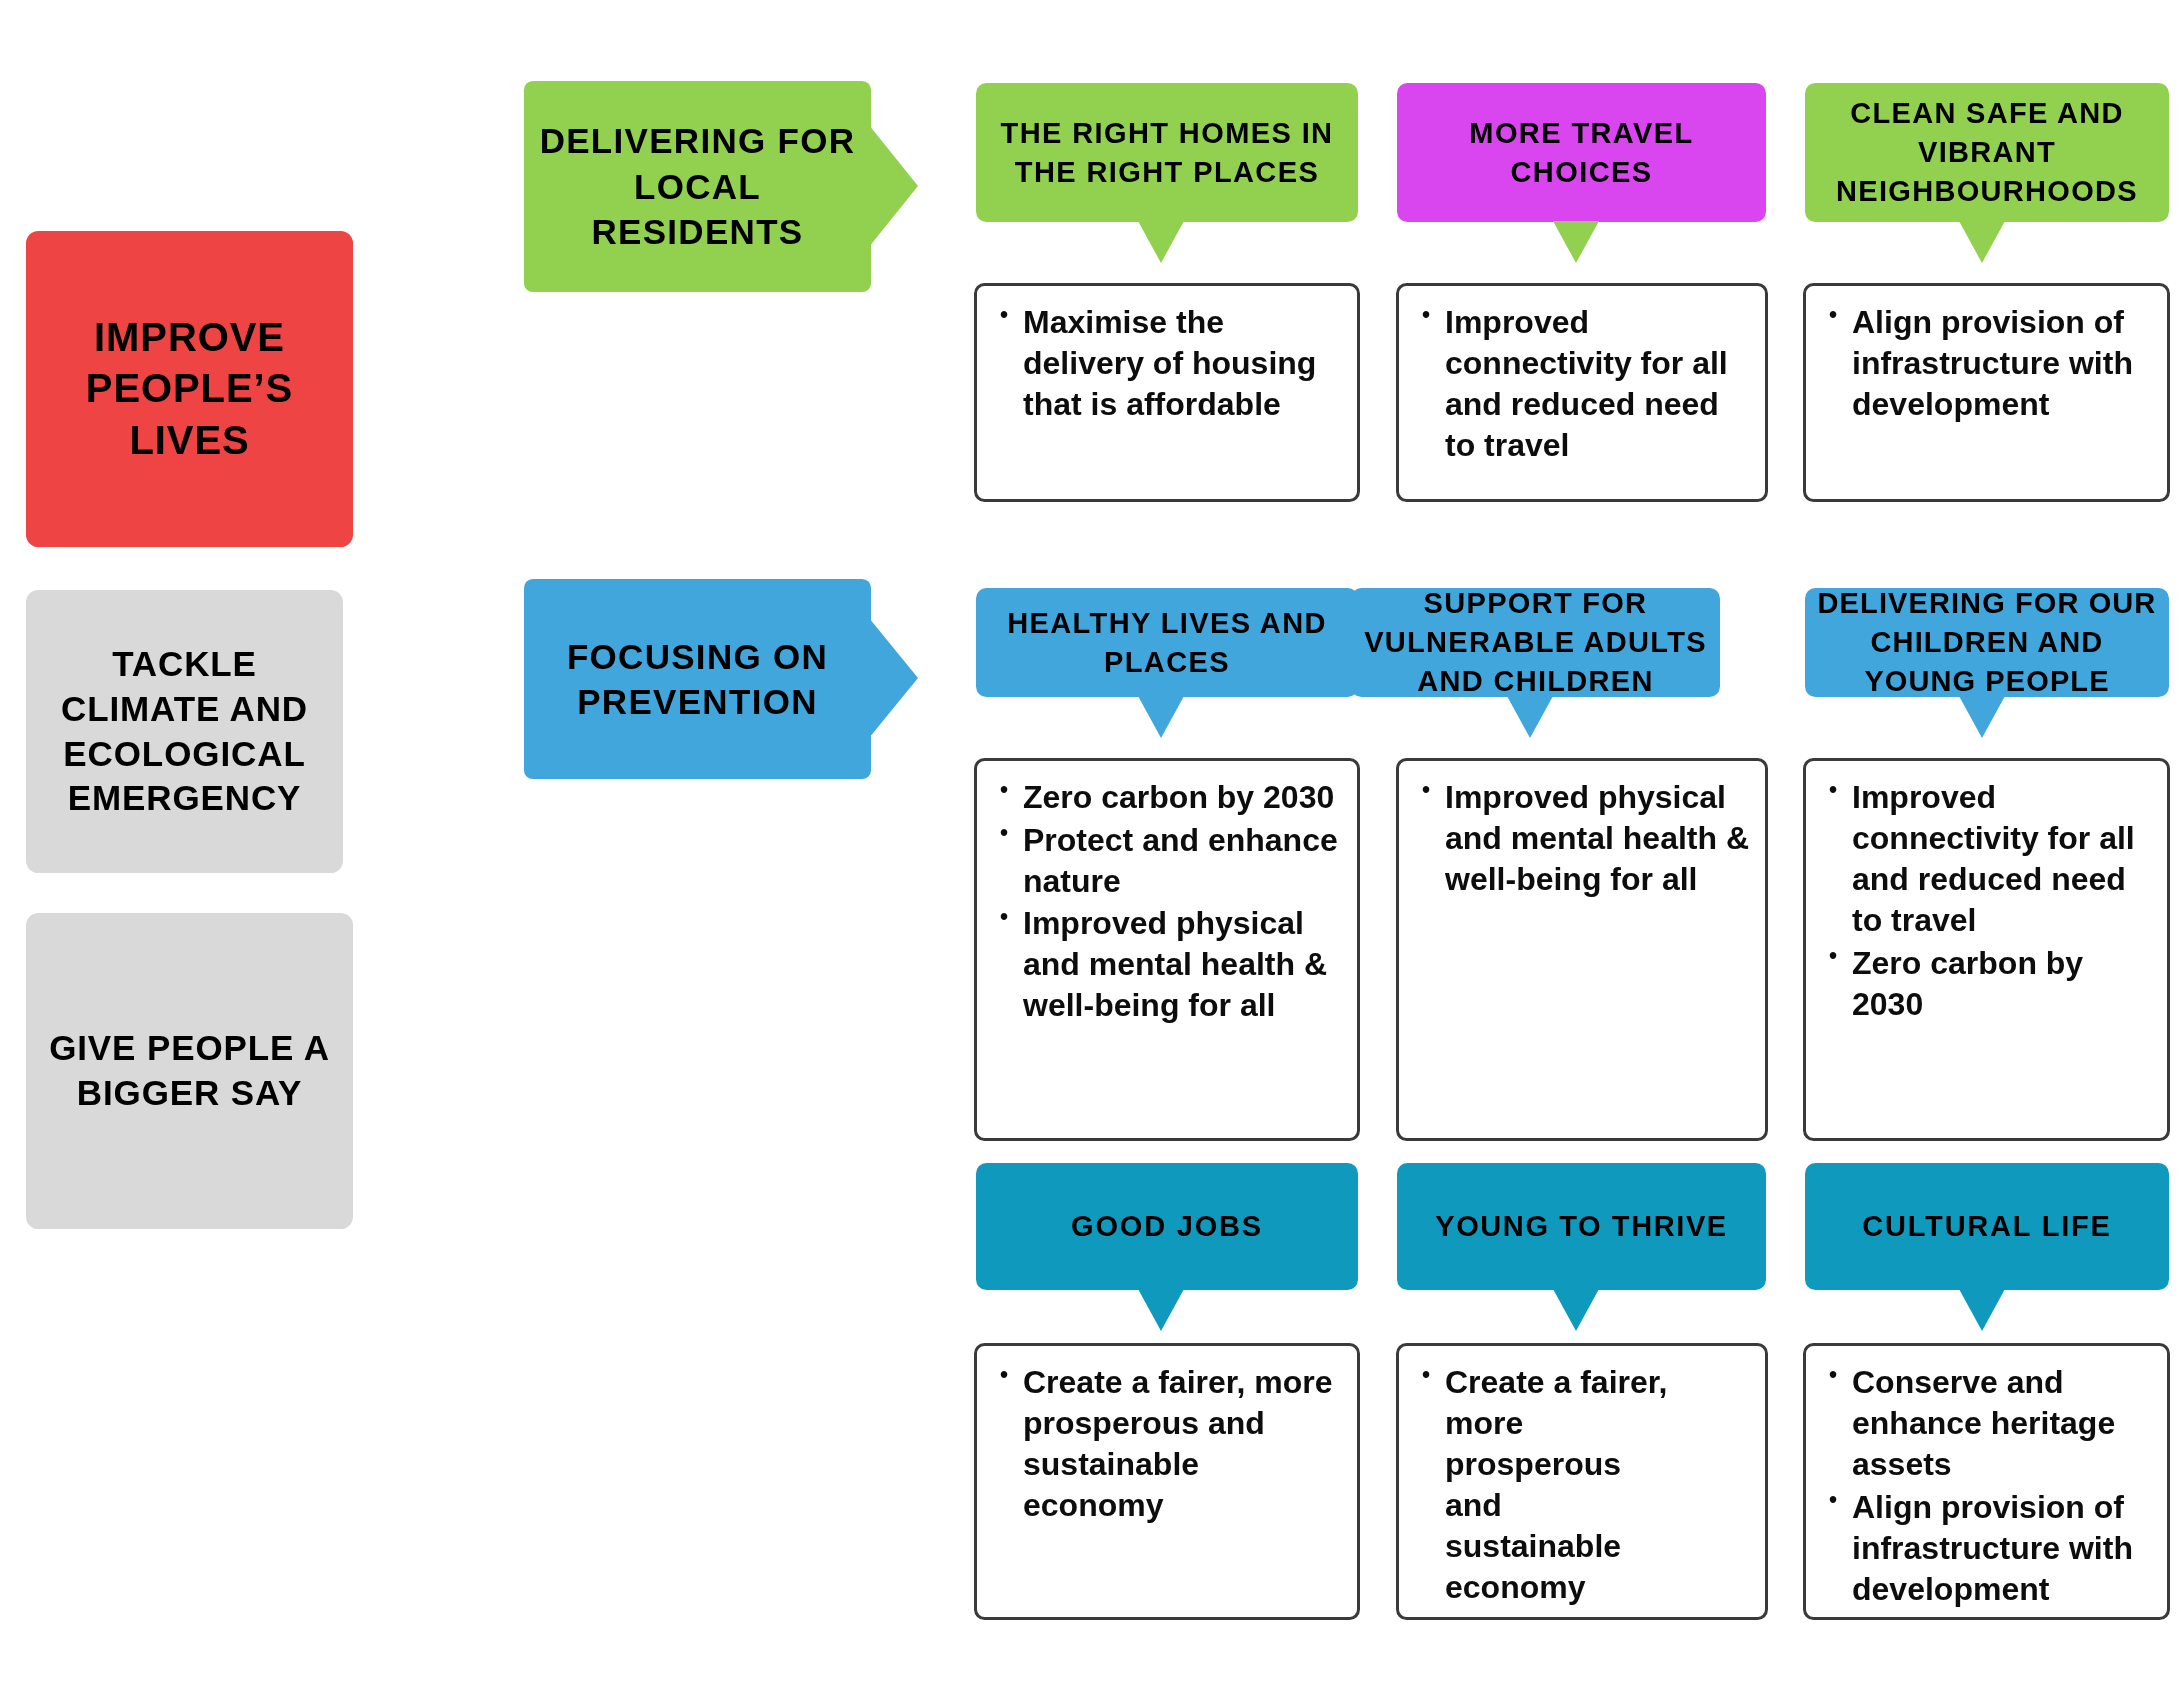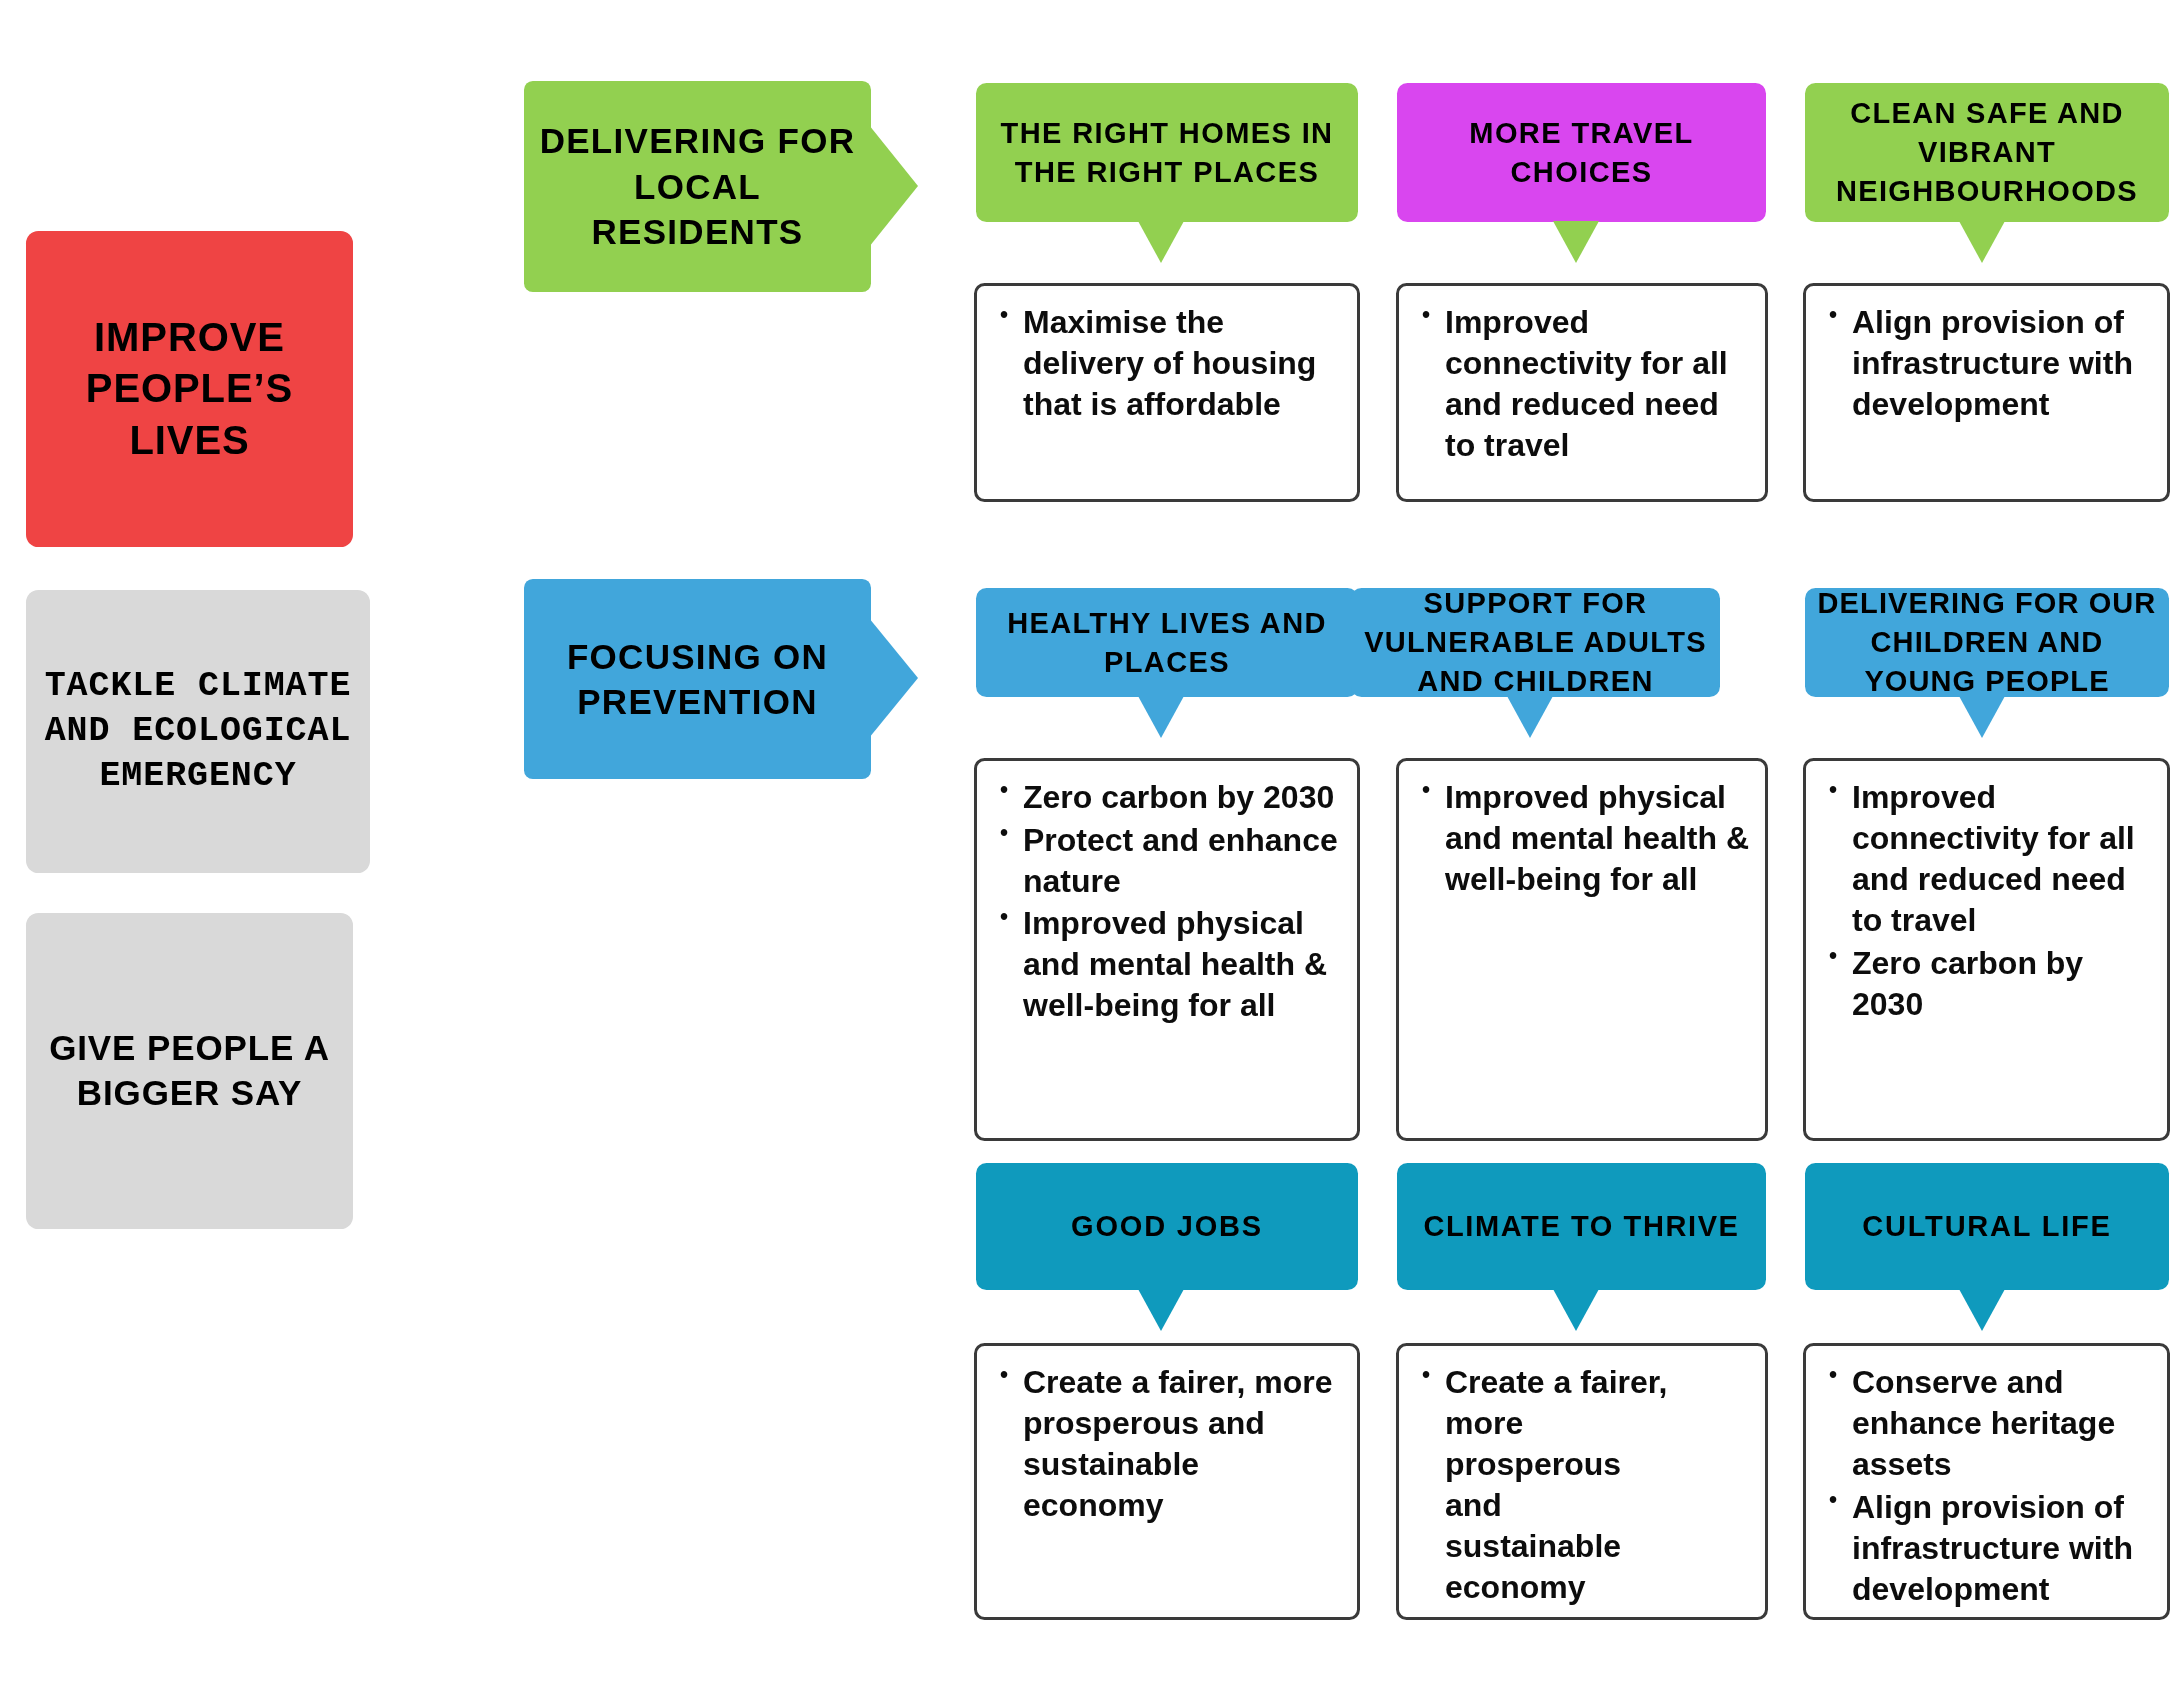--- a/index.html
+++ b/index.html
@@ -126,21 +126,21 @@
     font-size: 23px;
   }
 </style>
 </head>
 <body>
 
 <div id="canvas">
 
   <div class="pillar pillar-primary" style="left:26px; top:231px; width:327px; height:316px;">IMPROVE PEOPLE’S LIVES</div>
 
-  <div class="pillar pillar-secondary" style="left:26px; top:590px; width:344px; height:283px;font-family:Liberation Mono, monospace;">TACKLE CLIMATE AND ECOLOGICAL EMERGENCY</div>
+  <div class="pillar pillar-secondary" style="left:26px; top:590px; width:317px; height:283px;">TACKLE CLIMATE AND ECOLOGICAL EMERGENCY</div>
 
   <div class="pillar pillar-secondary" style="left:26px; top:913px; width:327px; height:316px;">GIVE PEOPLE A BIGGER SAY</div>
 
   <div class="row-arrow" style="left:524px; top:81px; width:369px; height:211px;">
     <div class="arrow-body" style="width:347px; height:211px; background:#92d050;">DELIVERING FOR LOCAL RESIDENTS</div>
     <div class="arrow-head" style="left:345px; top:44px;
                 border-top:61px solid transparent;
                 border-bottom:61px solid transparent;
                 border-left:49px solid #92d050;"></div>
   </div>
@@ -221,21 +221,21 @@
     <div class="cat-box" style="width:382px; height:127px; background:#0f9abd; font-size:29px; letter-spacing:1.8px;">GOOD JOBS</div>
     <div class="cat-tail" style="left:162px; top:126px; border-top:42px solid #0f9abd;"></div>
   </div>
   <div class="content-box" style="left:974px; top:1343px; width:386px; height:277px;">
     <ul>
       <li>Create a fairer, more prosperous and sustainable economy</li>
     </ul>
   </div>
 
   <div class="cat" style="left:1397px; top:1163px; width:369px; height:127px;">
-    <div class="cat-box" style="width:369px; height:127px; background:#0f9abd; font-size:29px; letter-spacing:1.6px;">CLIMATE TO THRIVE</div>
+    <div class="cat-box" style="width:369px; height:127px; background:#0f9abd; font-size:29px; letter-spacing:1.6px;">YOUNG TO THRIVE</div>
     <div class="cat-tail" style="left:156px; top:126px; border-top:42px solid #0f9abd;"></div>
   </div>
   <div class="content-box" style="left:1396px; top:1343px; width:372px; height:277px;">
     <ul>
       <li style="max-width:224px;">Create a fairer, more prosperous and sustainable economy</li>
     </ul>
   </div>
 
   <div class="cat" style="left:1805px; top:1163px; width:364px; height:127px;">
     <div class="cat-box" style="width:364px; height:127px; background:#0f9abd; font-size:29px; letter-spacing:1.8px;">CULTURAL LIFE</div>

